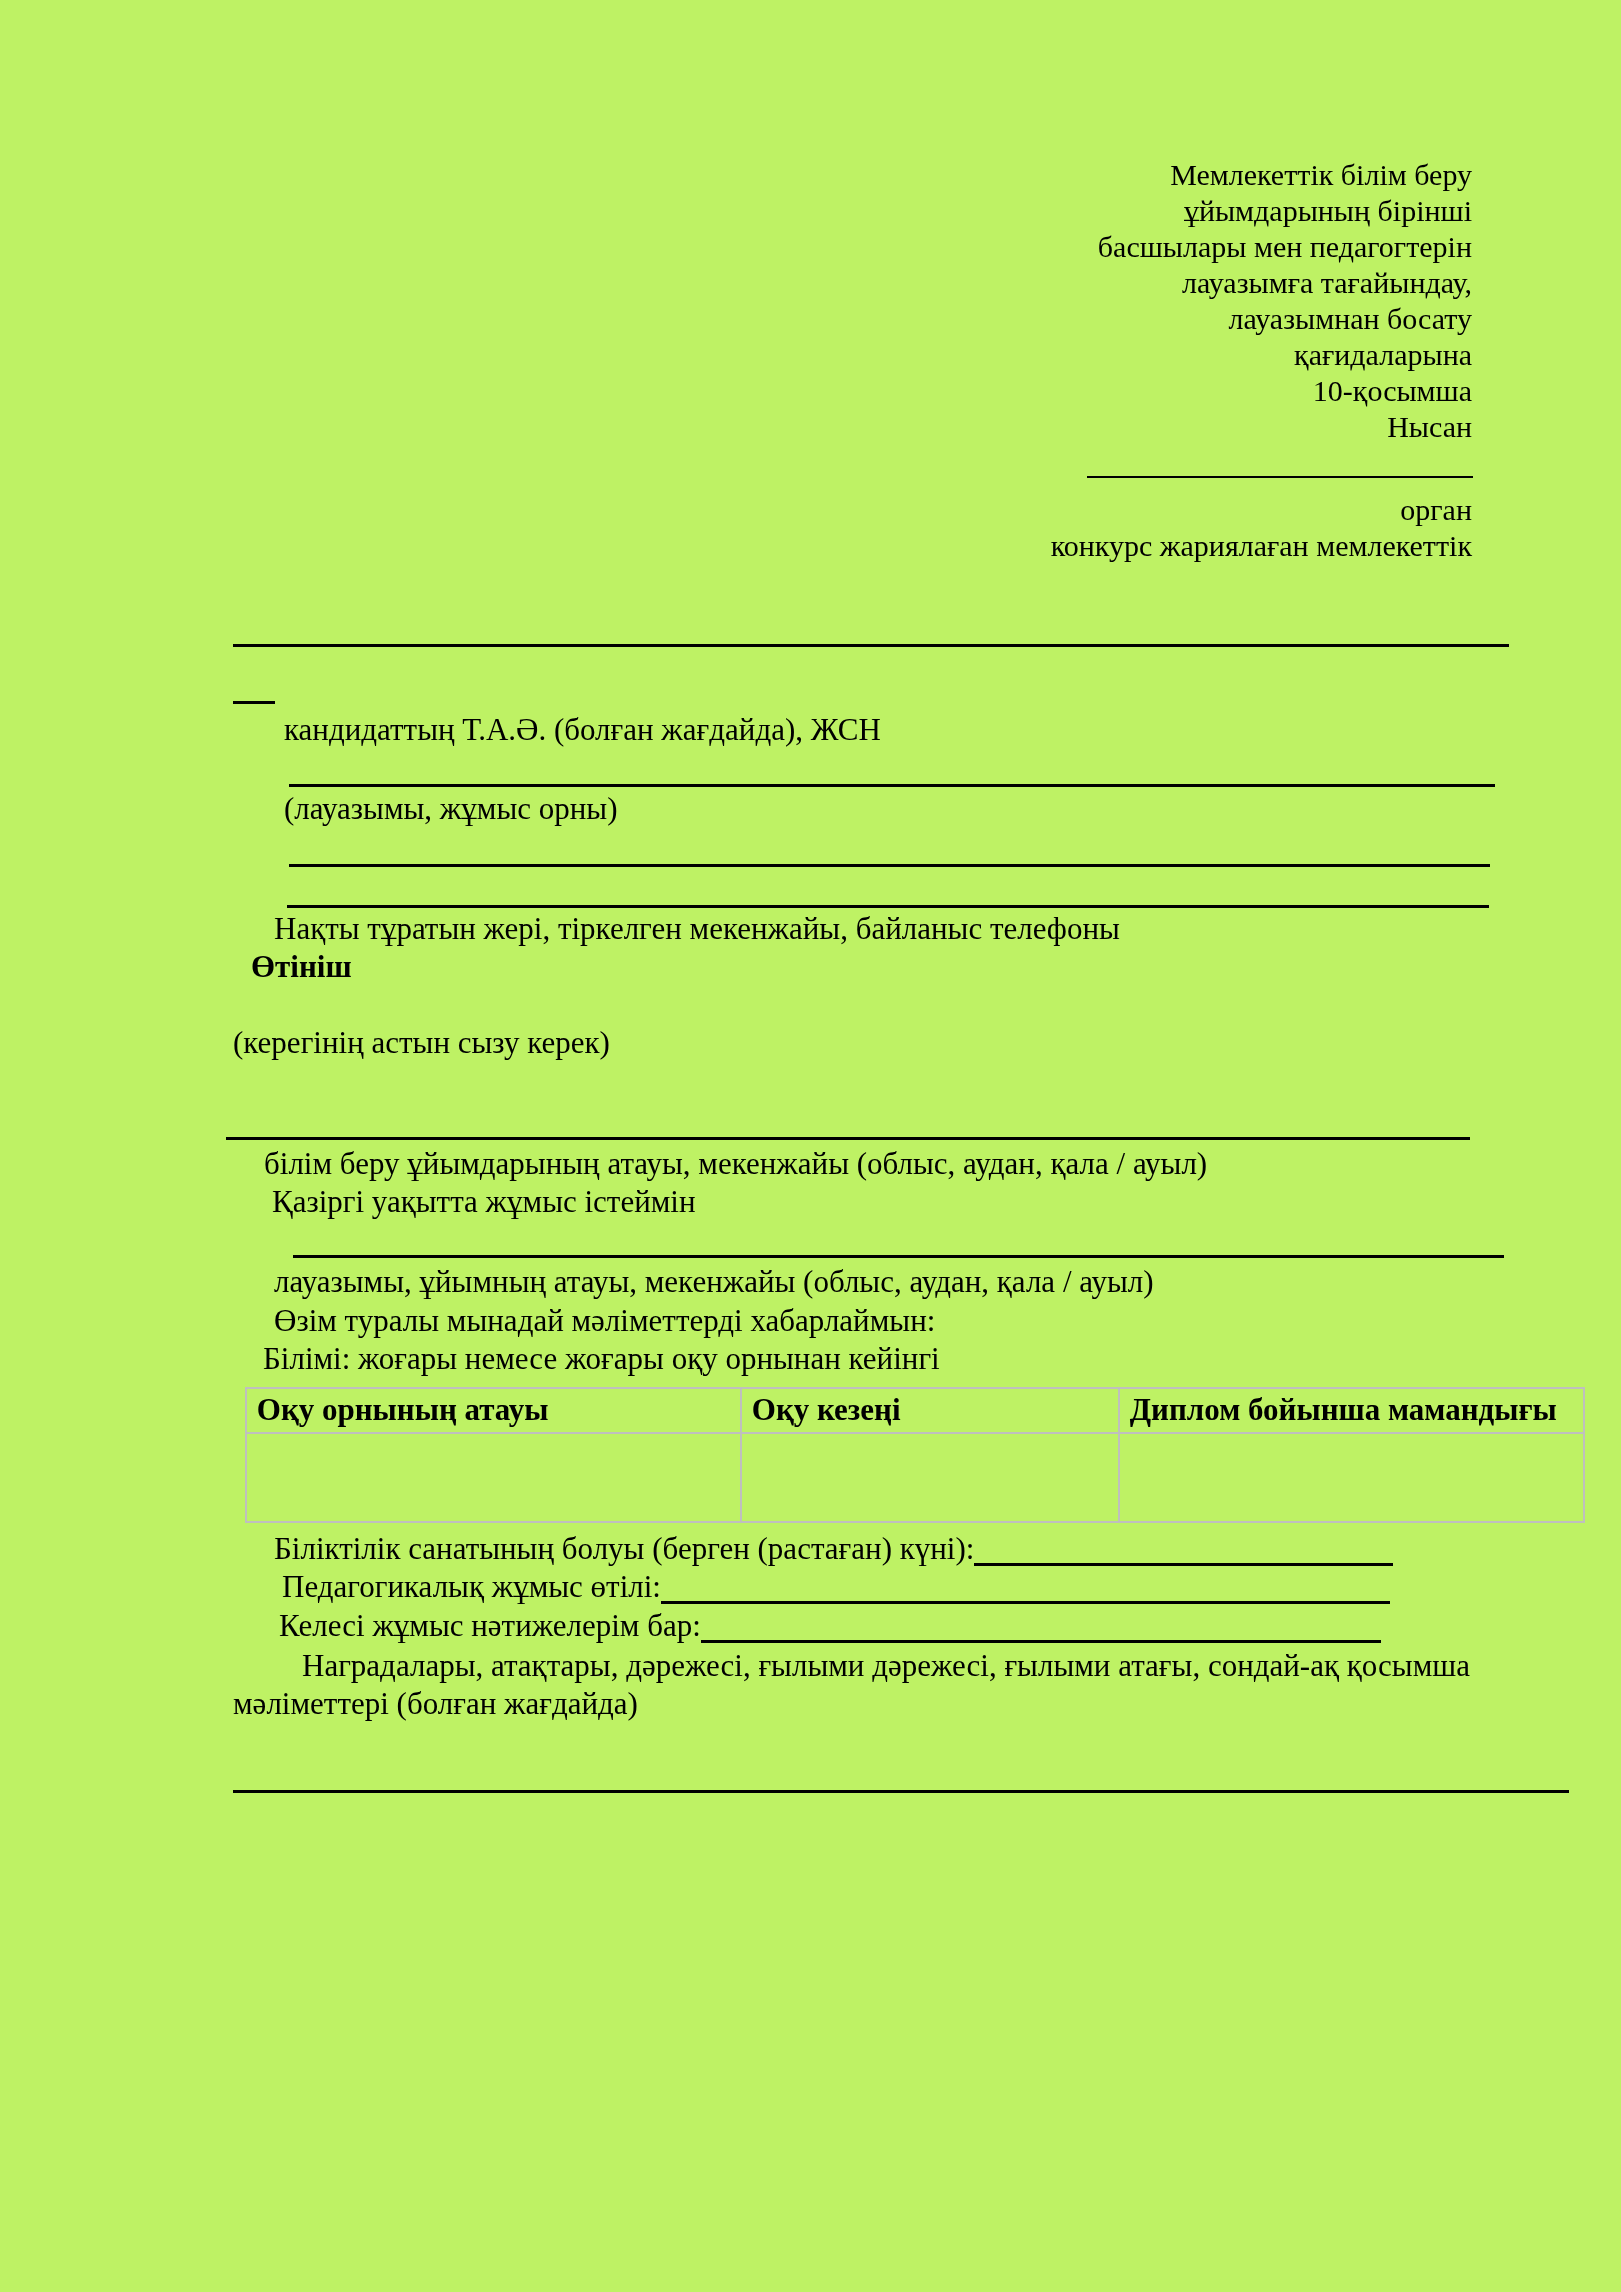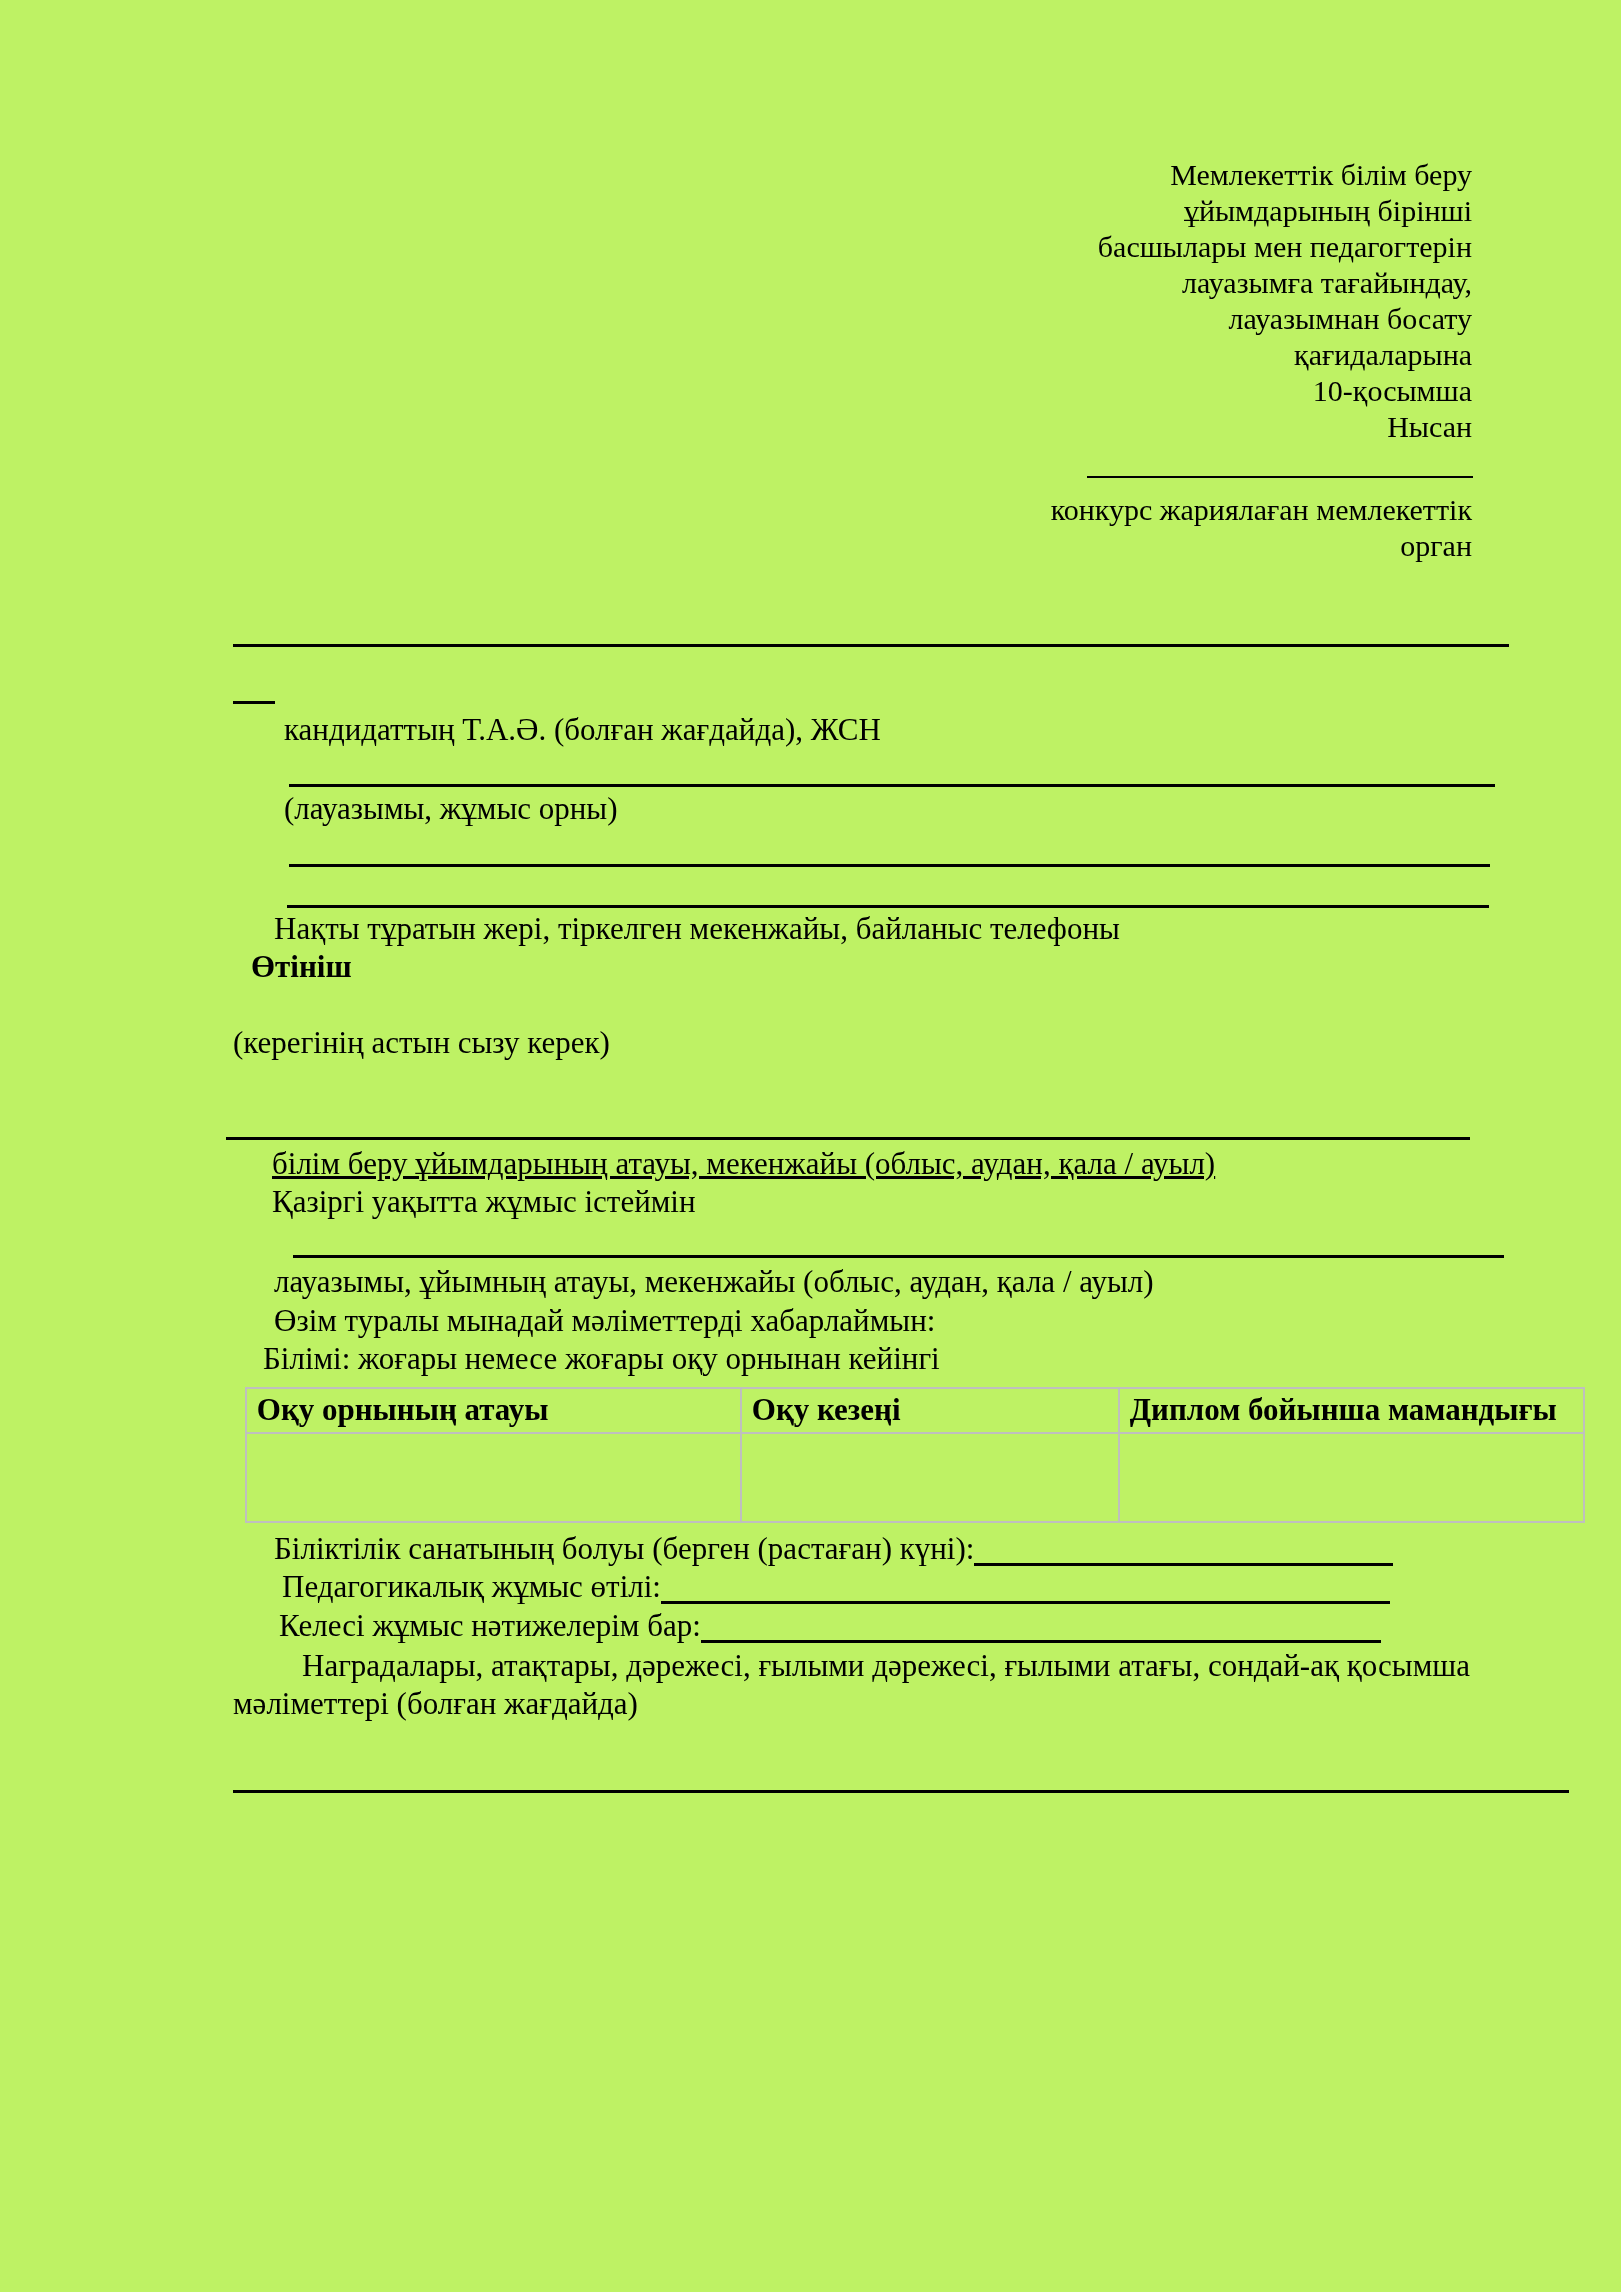--- a/index.html
+++ b/index.html
@@ -90,42 +90,42 @@
     <div>басшылары мен педагогтерін</div>
     <div>лауазымға тағайындау,</div>
     <div>лауазымнан босату</div>
     <div>қағидаларына</div>
     <div>10-қосымша</div>
     <div>Нысан</div>
   </div>
 
   <div class="abs rule" style="top:476px; left:1087px; width:386px; border-top-width:2.9px;"></div>
   <div class="abs issuer-note">
+    <div>орган</div>
     <div>конкурс жариялаған мемлекеттік</div>
-    <div>орган</div>
   </div>
 
   <div class="abs rule" style="top:644px; left:233px; width:1276px;"></div>
   <div class="abs rule" style="top:701px; left:233px; width:42px;"></div>
 
   <div class="abs line" style="top:711px; left:284px;">кандидаттың Т.А.Ә. (болған жағдайда), ЖСН</div>
 
   <div class="abs rule" style="top:784px; left:289px; width:1206px;"></div>
   <div class="abs line" style="top:790px; left:284px;">(лауазымы, жұмыс орны)</div>
 
   <div class="abs rule" style="top:864px; left:289px; width:1201px;"></div>
   <div class="abs rule" style="top:905px; left:287px; width:1202px;"></div>
   <div class="abs line" style="top:910px; left:274px;">Нақты тұратын жері, тіркелген мекенжайы, байланыс телефоны</div>
 
   <div class="abs line bold" style="top:948px; left:231px;">Өтініш</div>
 
   <div class="abs line" style="top:1024px; left:233px;">(керегінің астын сызу керек)</div>
 
   <div class="abs rule" style="top:1137px; left:226px; width:1244px;"></div>
-  <div class="abs line" style="top:1145px; left:272px;text-decoration:underline;">білім беру ұйымдарының атауы, мекенжайы (облыс, аудан, қала / ауыл)</div>
+  <div class="abs line" style="top:1145px; left:264px;">білім беру ұйымдарының атауы, мекенжайы (облыс, аудан, қала / ауыл)</div>
   <div class="abs line" style="top:1183px; left:272px;">Қазіргі уақытта жұмыс істеймін</div>
 
   <div class="abs rule" style="top:1255px; left:293px; width:1211px;"></div>
   <div class="abs line" style="top:1263px; left:274px;">лауазымы, ұйымның атауы, мекенжайы (облыс, аудан, қала / ауыл)</div>
 
   <div class="abs line" style="top:1302px; left:274px;">Өзім туралы мынадай мәліметтерді хабарлаймын:</div>
   <div class="abs line" style="top:1340px; left:263px;">Білімі: жоғары немесе жоғары оқу орнынан кейінгі</div>
 
   <table class="edu">
     <colgroup>

